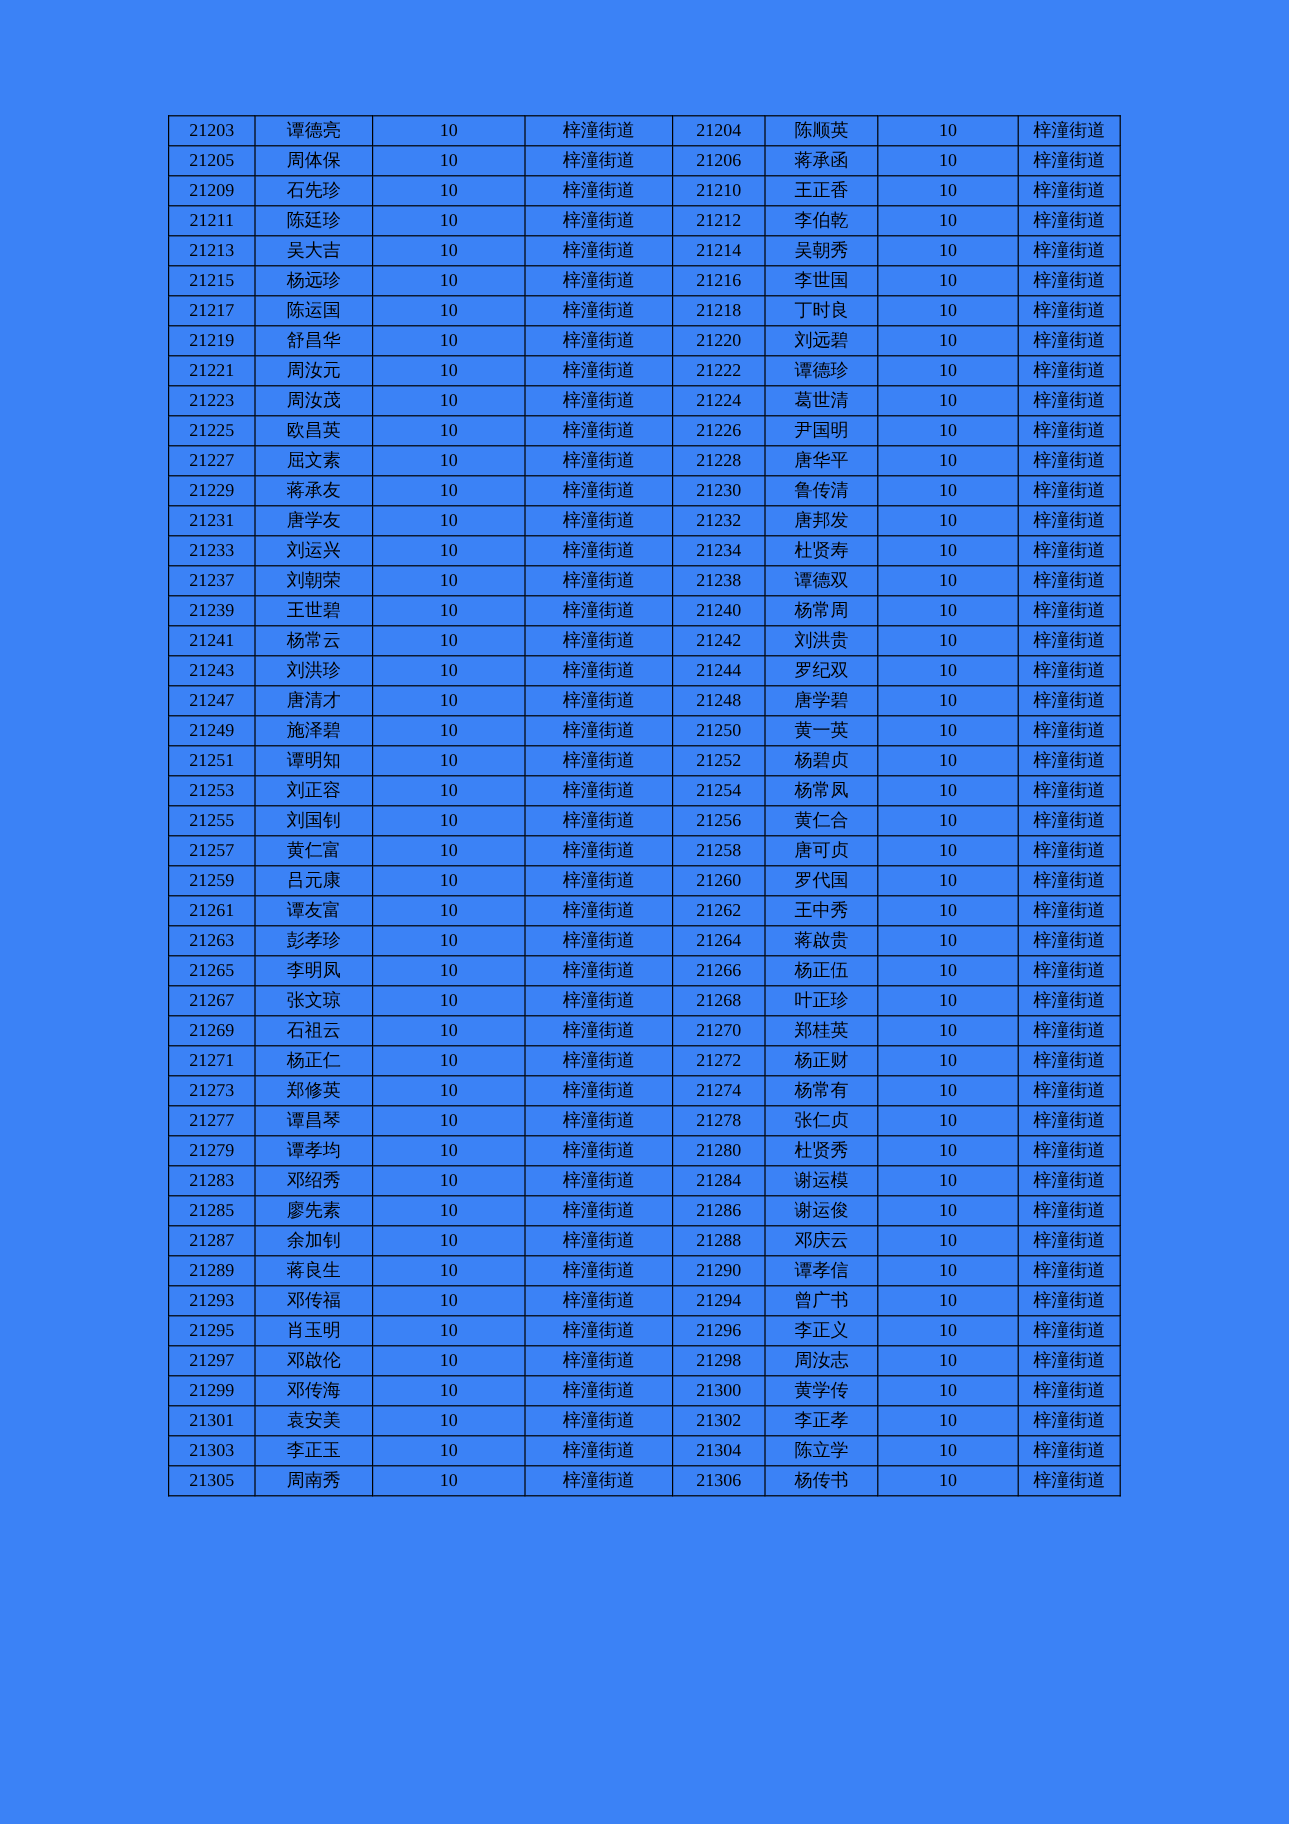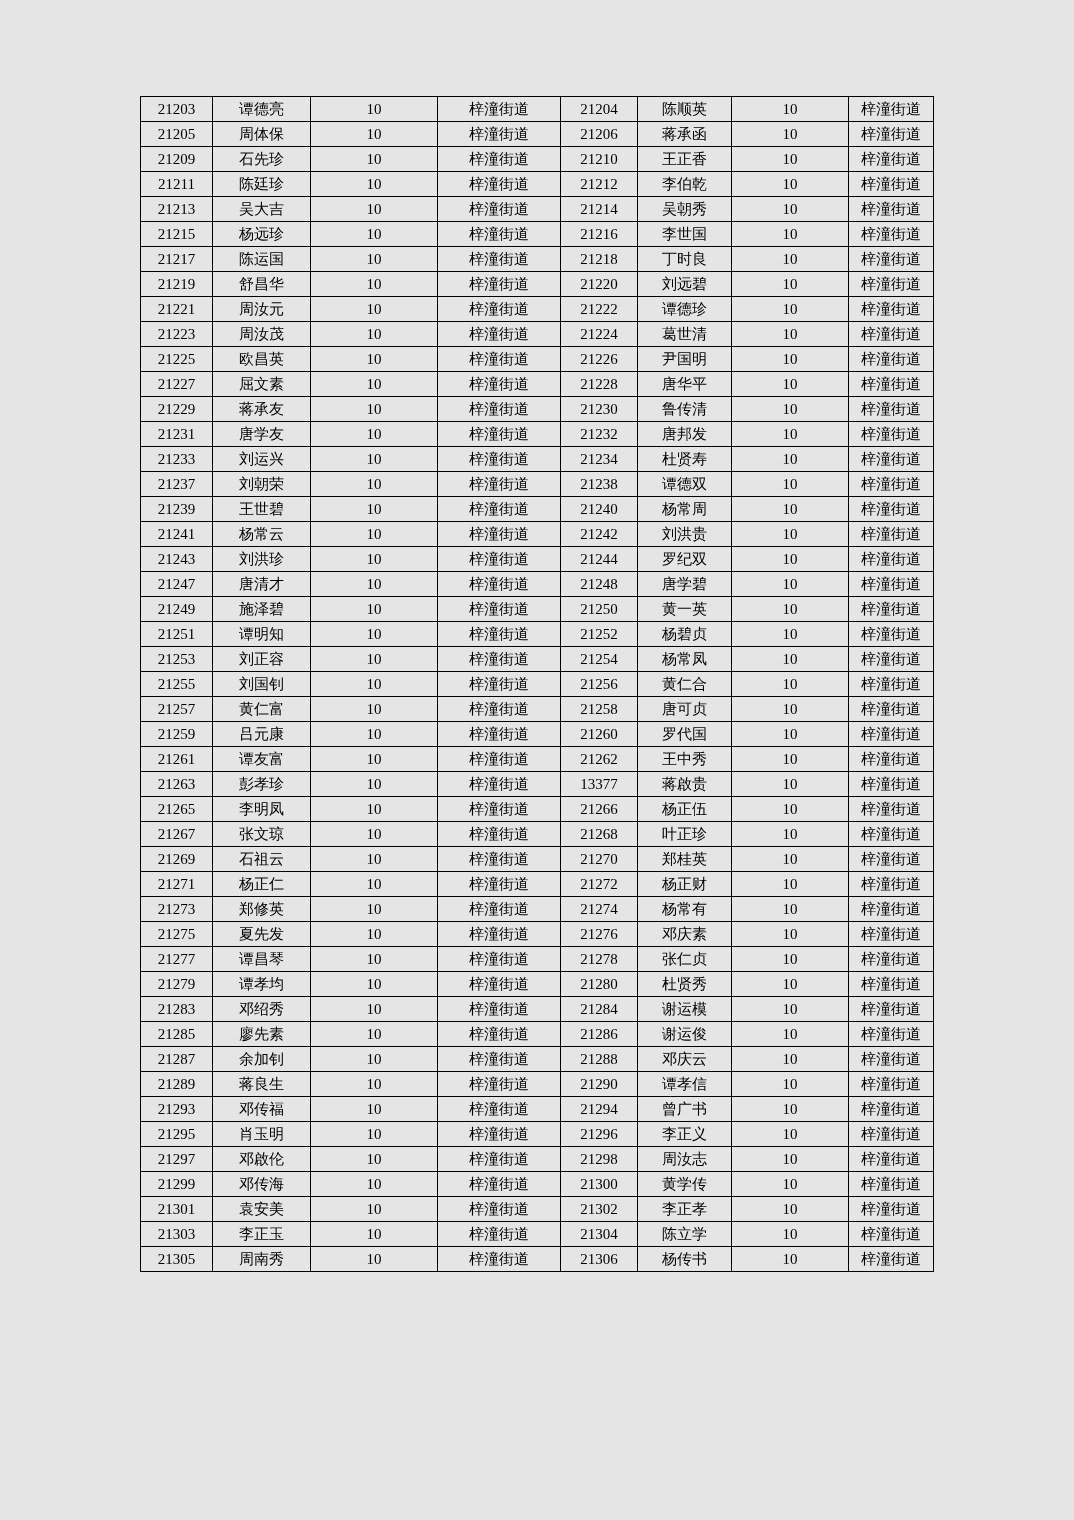--- a/index.html
+++ b/index.html
@@ -6,21 +6,21 @@
   html, body {
     margin: 0;
     padding: 0;
     background: #ffffff;
     font-family: "Liberation Serif", "DejaVu Serif", serif;
   }
   .page {
     position: relative;
     width: 1074px;
     height: 1520px;
-    background: #e5e5e5;
+    background: #3b82f6;
     overflow: hidden;
   }
   table.roster {
     border-collapse: collapse;
     table-layout: fixed;
     width: 793px;
     position: absolute;
     left: 140px;
     top: 96px;
   }
@@ -329,21 +329,21 @@
           <td>21262</td>
           <td>王中秀</td>
           <td>10</td>
           <td>梓潼街道</td>
         </tr>
         <tr>
           <td>21263</td>
           <td>彭孝珍</td>
           <td>10</td>
           <td>梓潼街道</td>
-          <td>13377</td>
+          <td>21264</td>
           <td>蒋啟贵</td>
           <td>10</td>
           <td>梓潼街道</td>
         </tr>
         <tr>
           <td>21265</td>
           <td>李明凤</td>
           <td>10</td>
           <td>梓潼街道</td>
           <td>21266</td>
@@ -381,30 +381,20 @@
           <td>10</td>
           <td>梓潼街道</td>
         </tr>
         <tr>
           <td>21273</td>
           <td>郑修英</td>
           <td>10</td>
           <td>梓潼街道</td>
           <td>21274</td>
           <td>杨常有</td>
-          <td>10</td>
-          <td>梓潼街道</td>
-        </tr>
-        <tr>
-          <td>21275</td>
-          <td>夏先发</td>
-          <td>10</td>
-          <td>梓潼街道</td>
-          <td>21276</td>
-          <td>邓庆素</td>
           <td>10</td>
           <td>梓潼街道</td>
         </tr>
         <tr>
           <td>21277</td>
           <td>谭昌琴</td>
           <td>10</td>
           <td>梓潼街道</td>
           <td>21278</td>
           <td>张仁贞</td>

